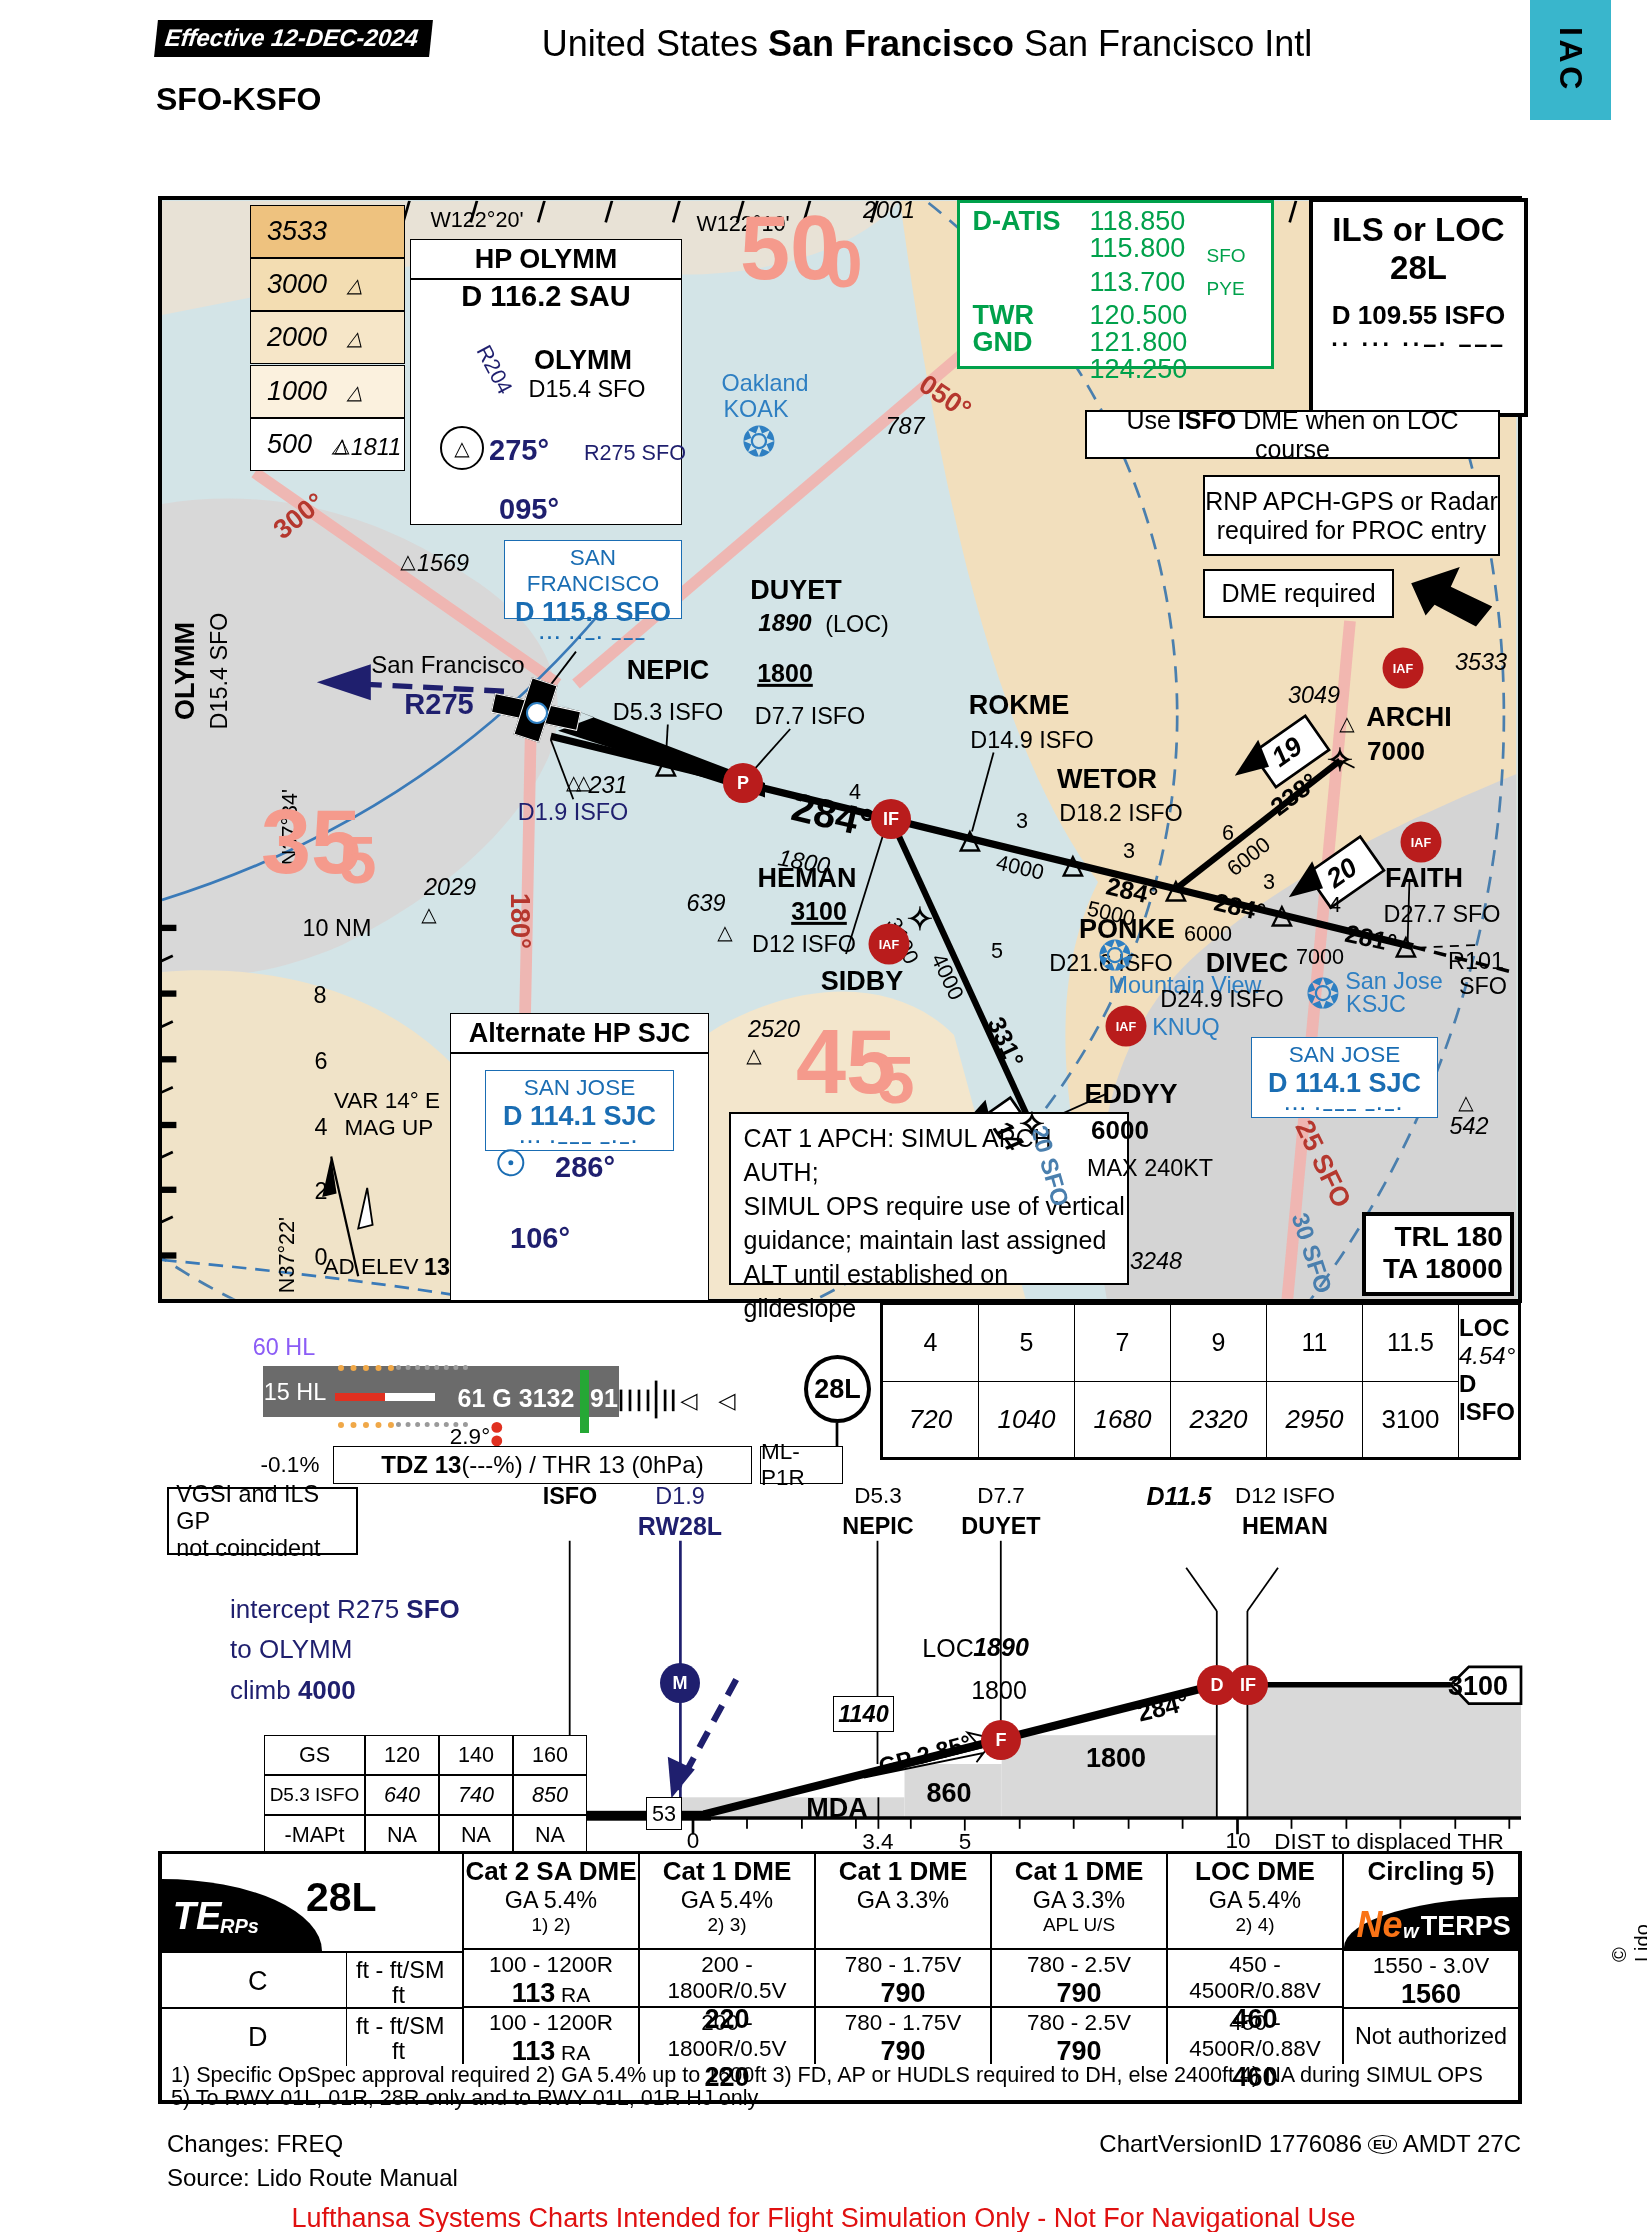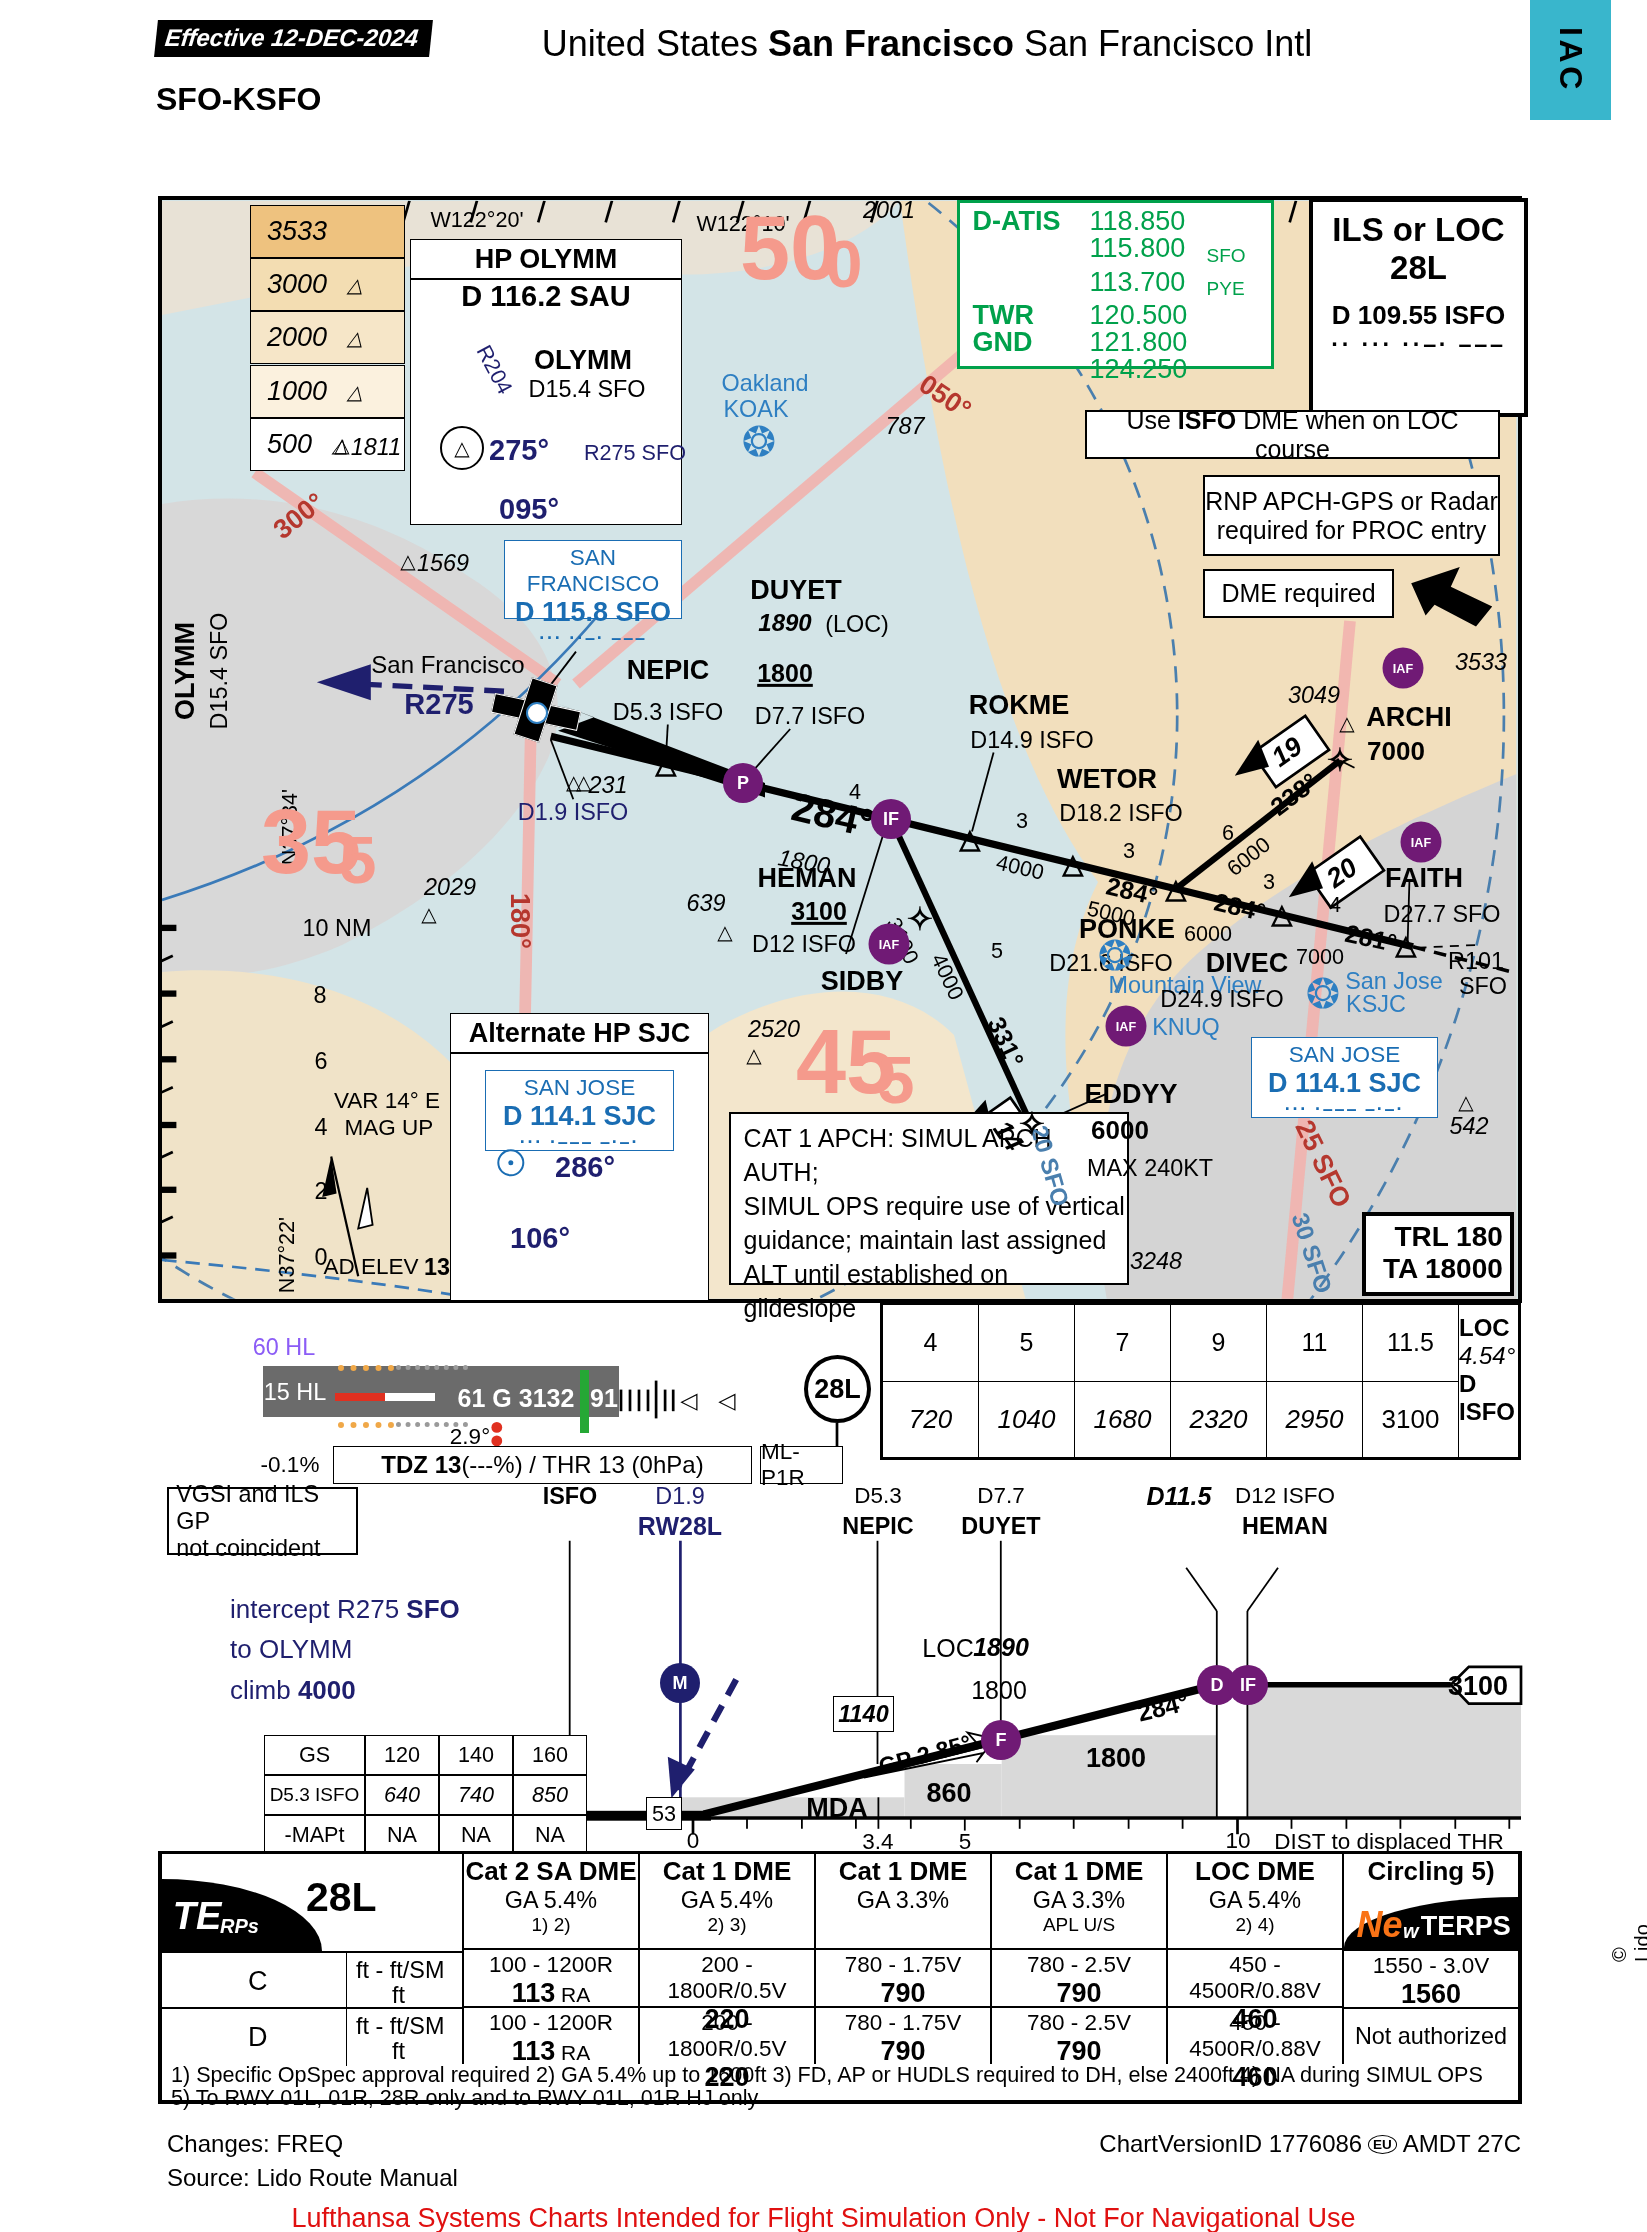--- a/index.html
+++ b/index.html
@@ -21,21 +21,21 @@
   .blkb26{font-size:23.4px;font-weight:bold;} .blkb30{font-size:27px;font-weight:bold;}
   .marginb{font-size:27px;font-weight:bold;} .margin{font-size:23.4px;}
   .mora1{font-size:90px;font-weight:bold;color:#f59a8c;} .mora2{font-size:67px;font-weight:bold;color:#f59a8c;}
   .flag{font-size:27px;font-weight:bold;font-style:italic;}
   .gray26{font-size:23.4px;color:#8b5cf6;} .white26{font-size:23.4px;color:#fff;} .whiteb28{font-size:25px;font-weight:bold;color:#fff;}
   .altu{font-size:25px;font-weight:bold;text-decoration:underline;text-decoration-thickness:2.7px;}
   .peak{font-size:20px;} .peakd{font-size:20px;letter-spacing:-5.4px;}
   .tri{font-size:27px;font-weight:bold;} .star{font-size:32px;font-weight:bold;}
   .apt{font-size:41px;color:#2e7fc2;}
   
-  .cfix{position:absolute;transform:translate(-50%,-50%);background:#701a75;color:#fff;border-radius:50%;
+  .cfix{position:absolute;transform:translate(-50%,-50%);background:#b91c1c;color:#fff;border-radius:50%;
         display:flex;align-items:center;justify-content:center;font-weight:bold;}
   .cfix.big{width:40px;height:40px;font-size:18px;} .cfix.iaf{width:41px;height:41px;font-size:12.6px;}
   .cfix.navy{background:#1f1f6e;}
   
   .wbox{position:absolute;background:#fff;border:2.7px solid #000;}
   .bbox{position:absolute;background:#fff;border:1.8px solid #1a6db3;}
   .note{position:absolute;background:#fff;border:2.7px solid #000;display:flex;align-items:center;justify-content:center;
         text-align:center;font-size:25px;}
   hr.div{border:none;border-top:2.7px solid #000;margin:3.6px 0 0 0;}
   

